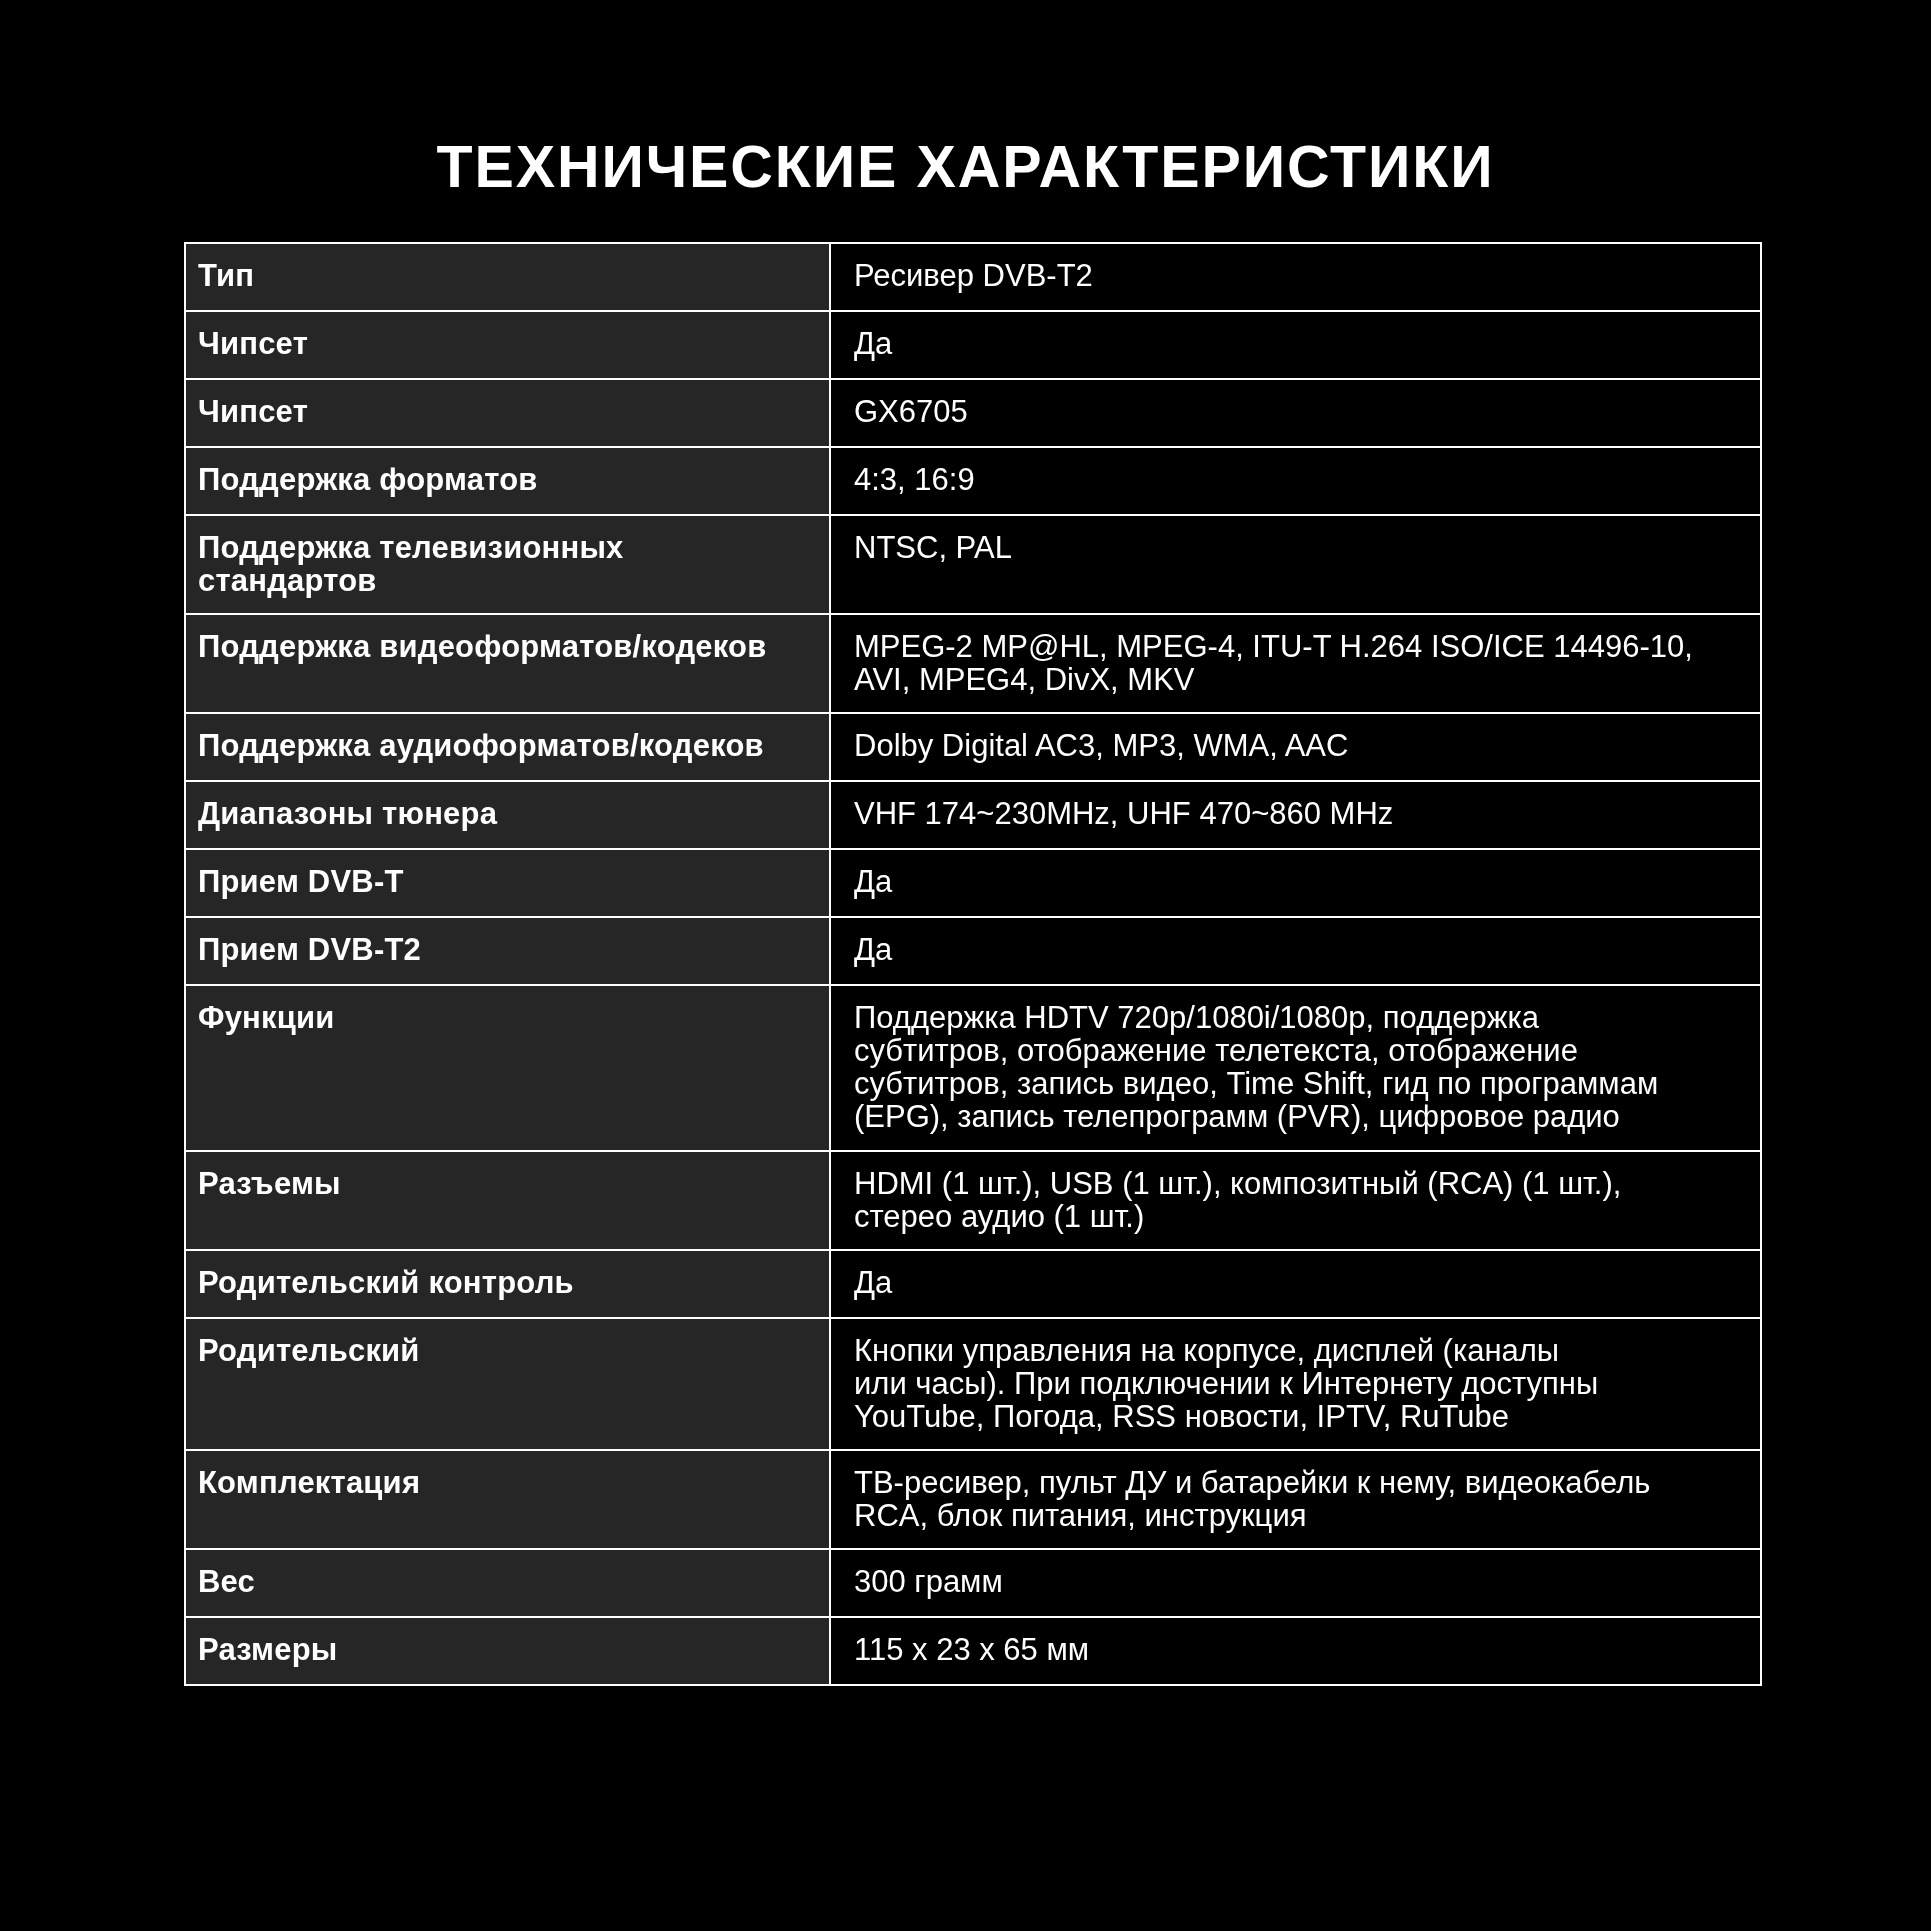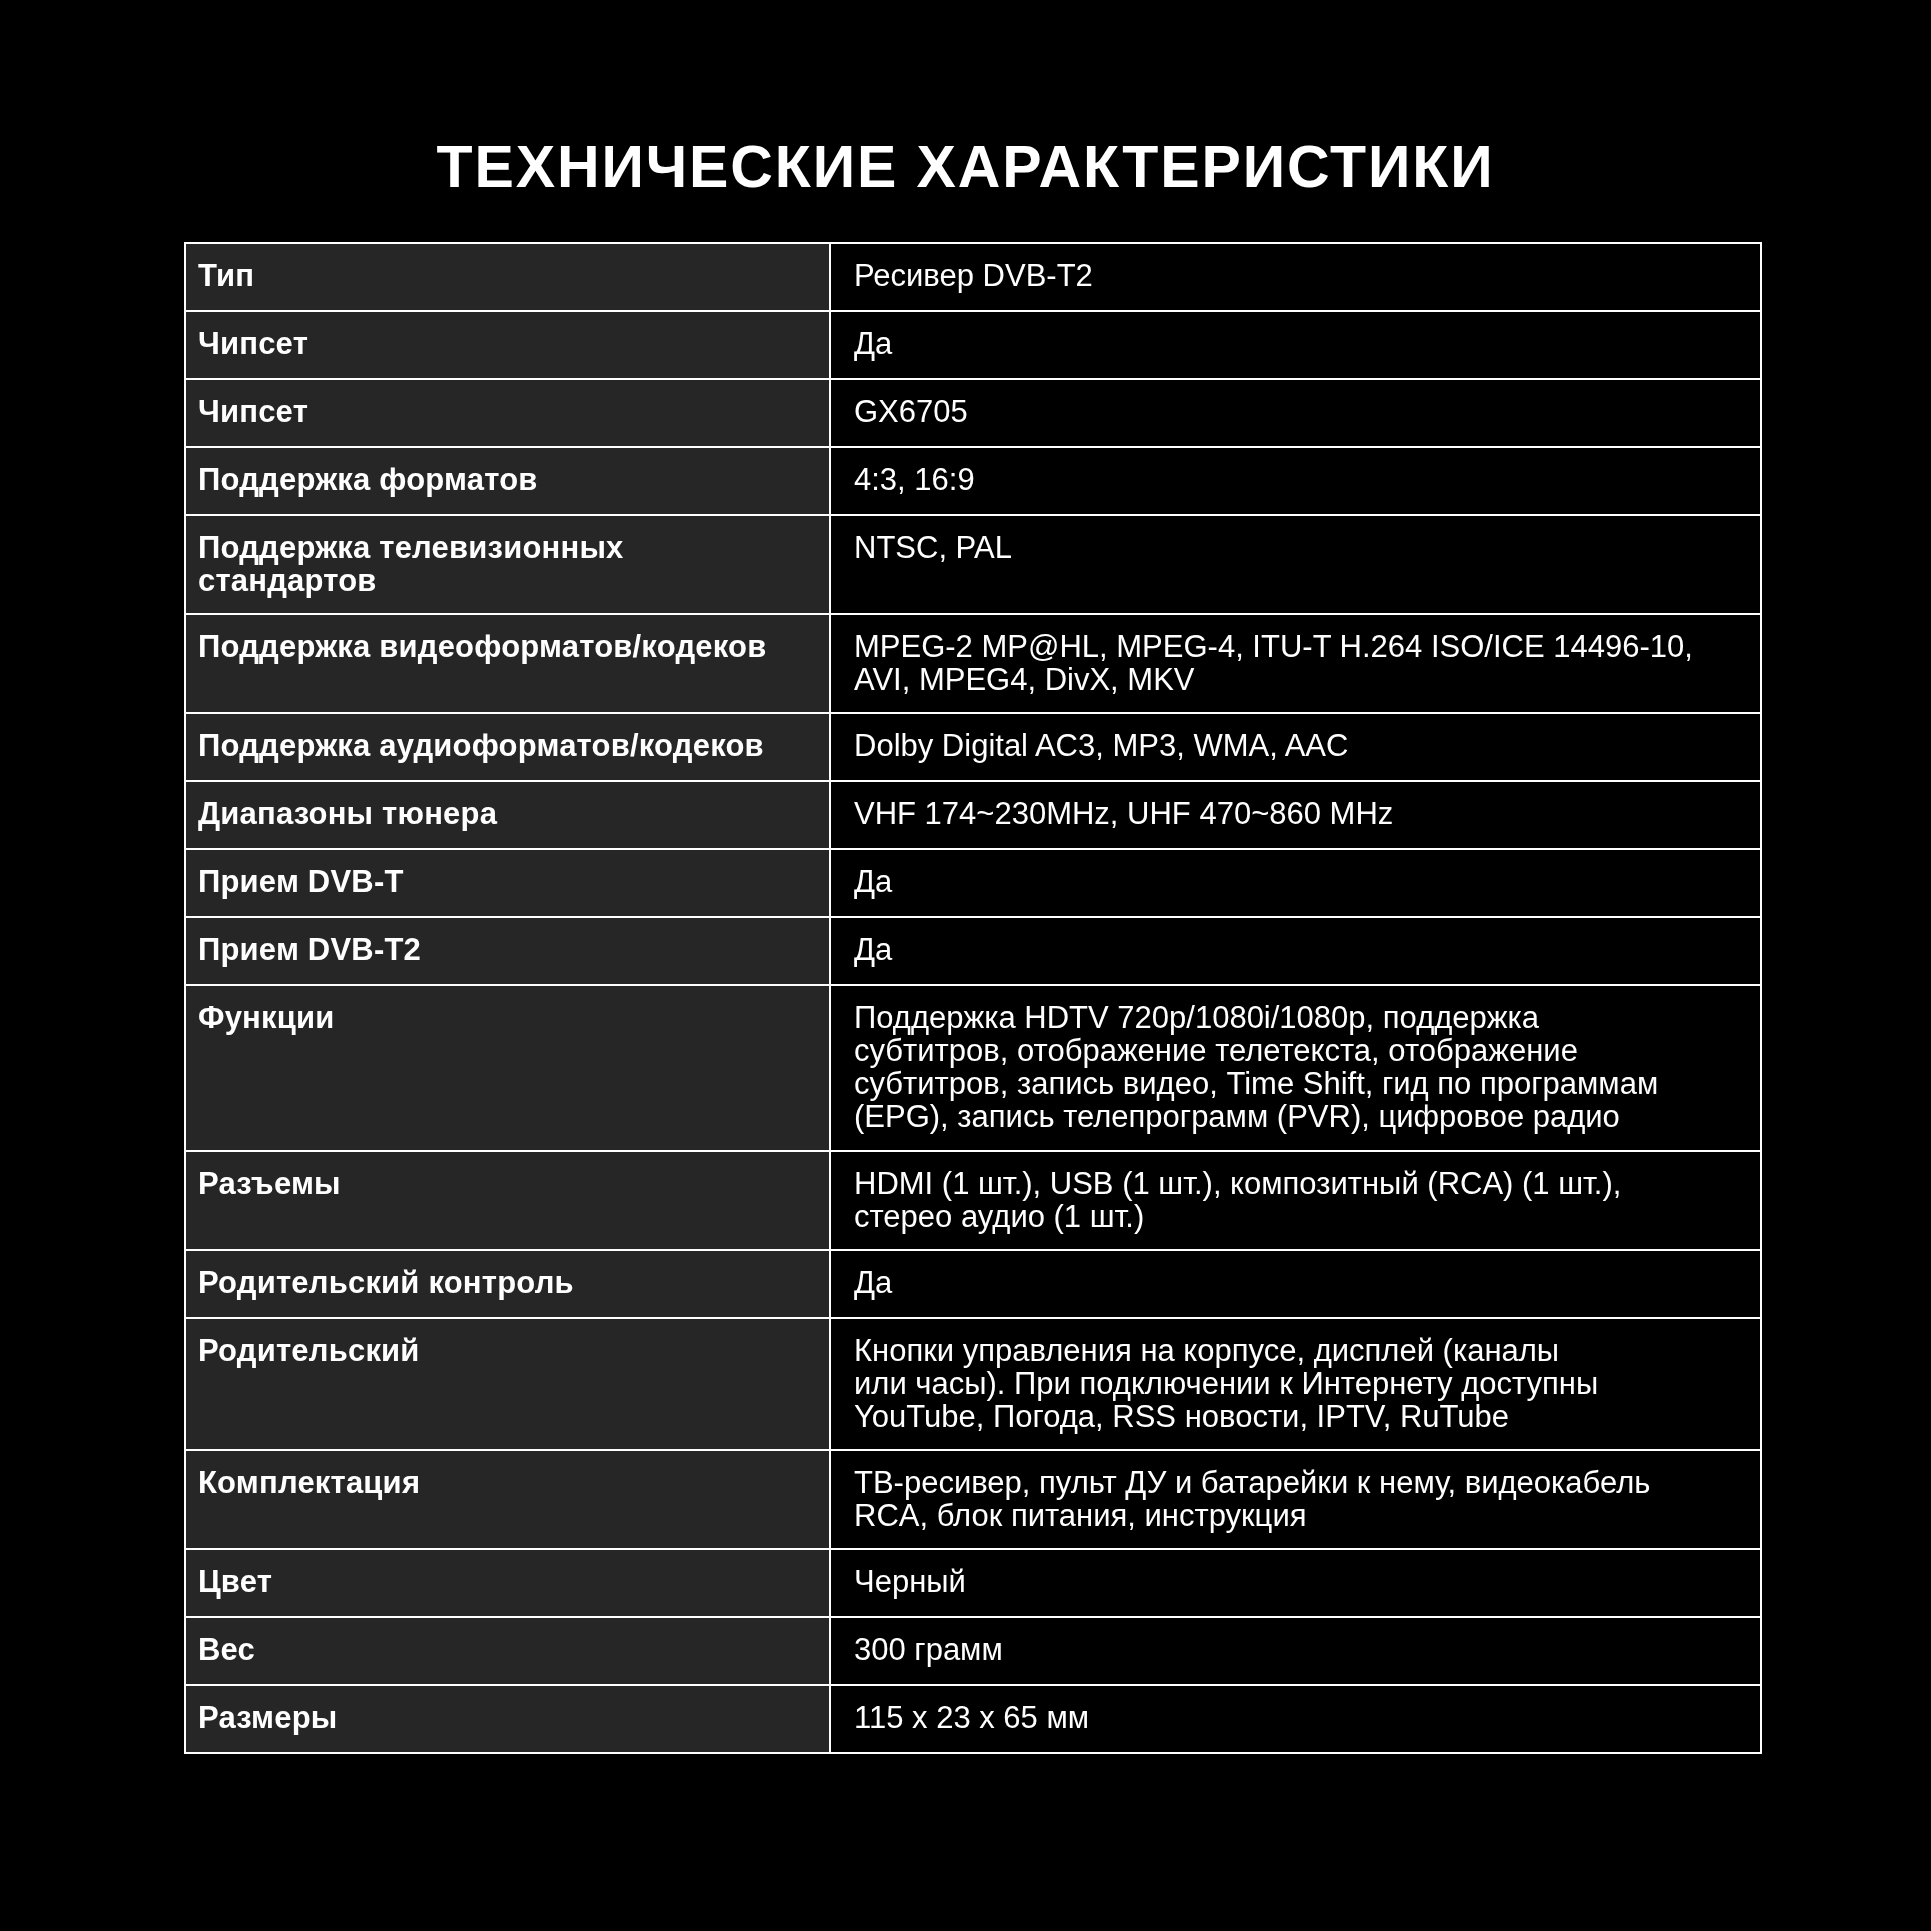--- a/index.html
+++ b/index.html
@@ -117,24 +117,20 @@
       <td class="val">Кнопки управления на корпусе, дисплей (каналы
 или часы). При подключении к Интернету доступны
 YouTube, Погода, RSS новости, IPTV, RuTube</td>
     </tr>
     <tr style="height:99px">
       <td class="key">Комплектация</td>
       <td class="val">ТВ-ресивер, пульт ДУ и батарейки к нему, видеокабель
 RCA, блок питания, инструкция</td>
     </tr>
     <tr style="height:68px">
-      <td class="key">Цвет</td>
-      <td class="val">Черный</td>
-    </tr>
-    <tr style="height:68px">
       <td class="key">Вес</td>
       <td class="val">300 грамм</td>
     </tr>
     <tr style="height:68px">
       <td class="key">Размеры</td>
       <td class="val">115 x 23 x 65 мм</td>
     </tr>
   </tbody>
 </table>
 

